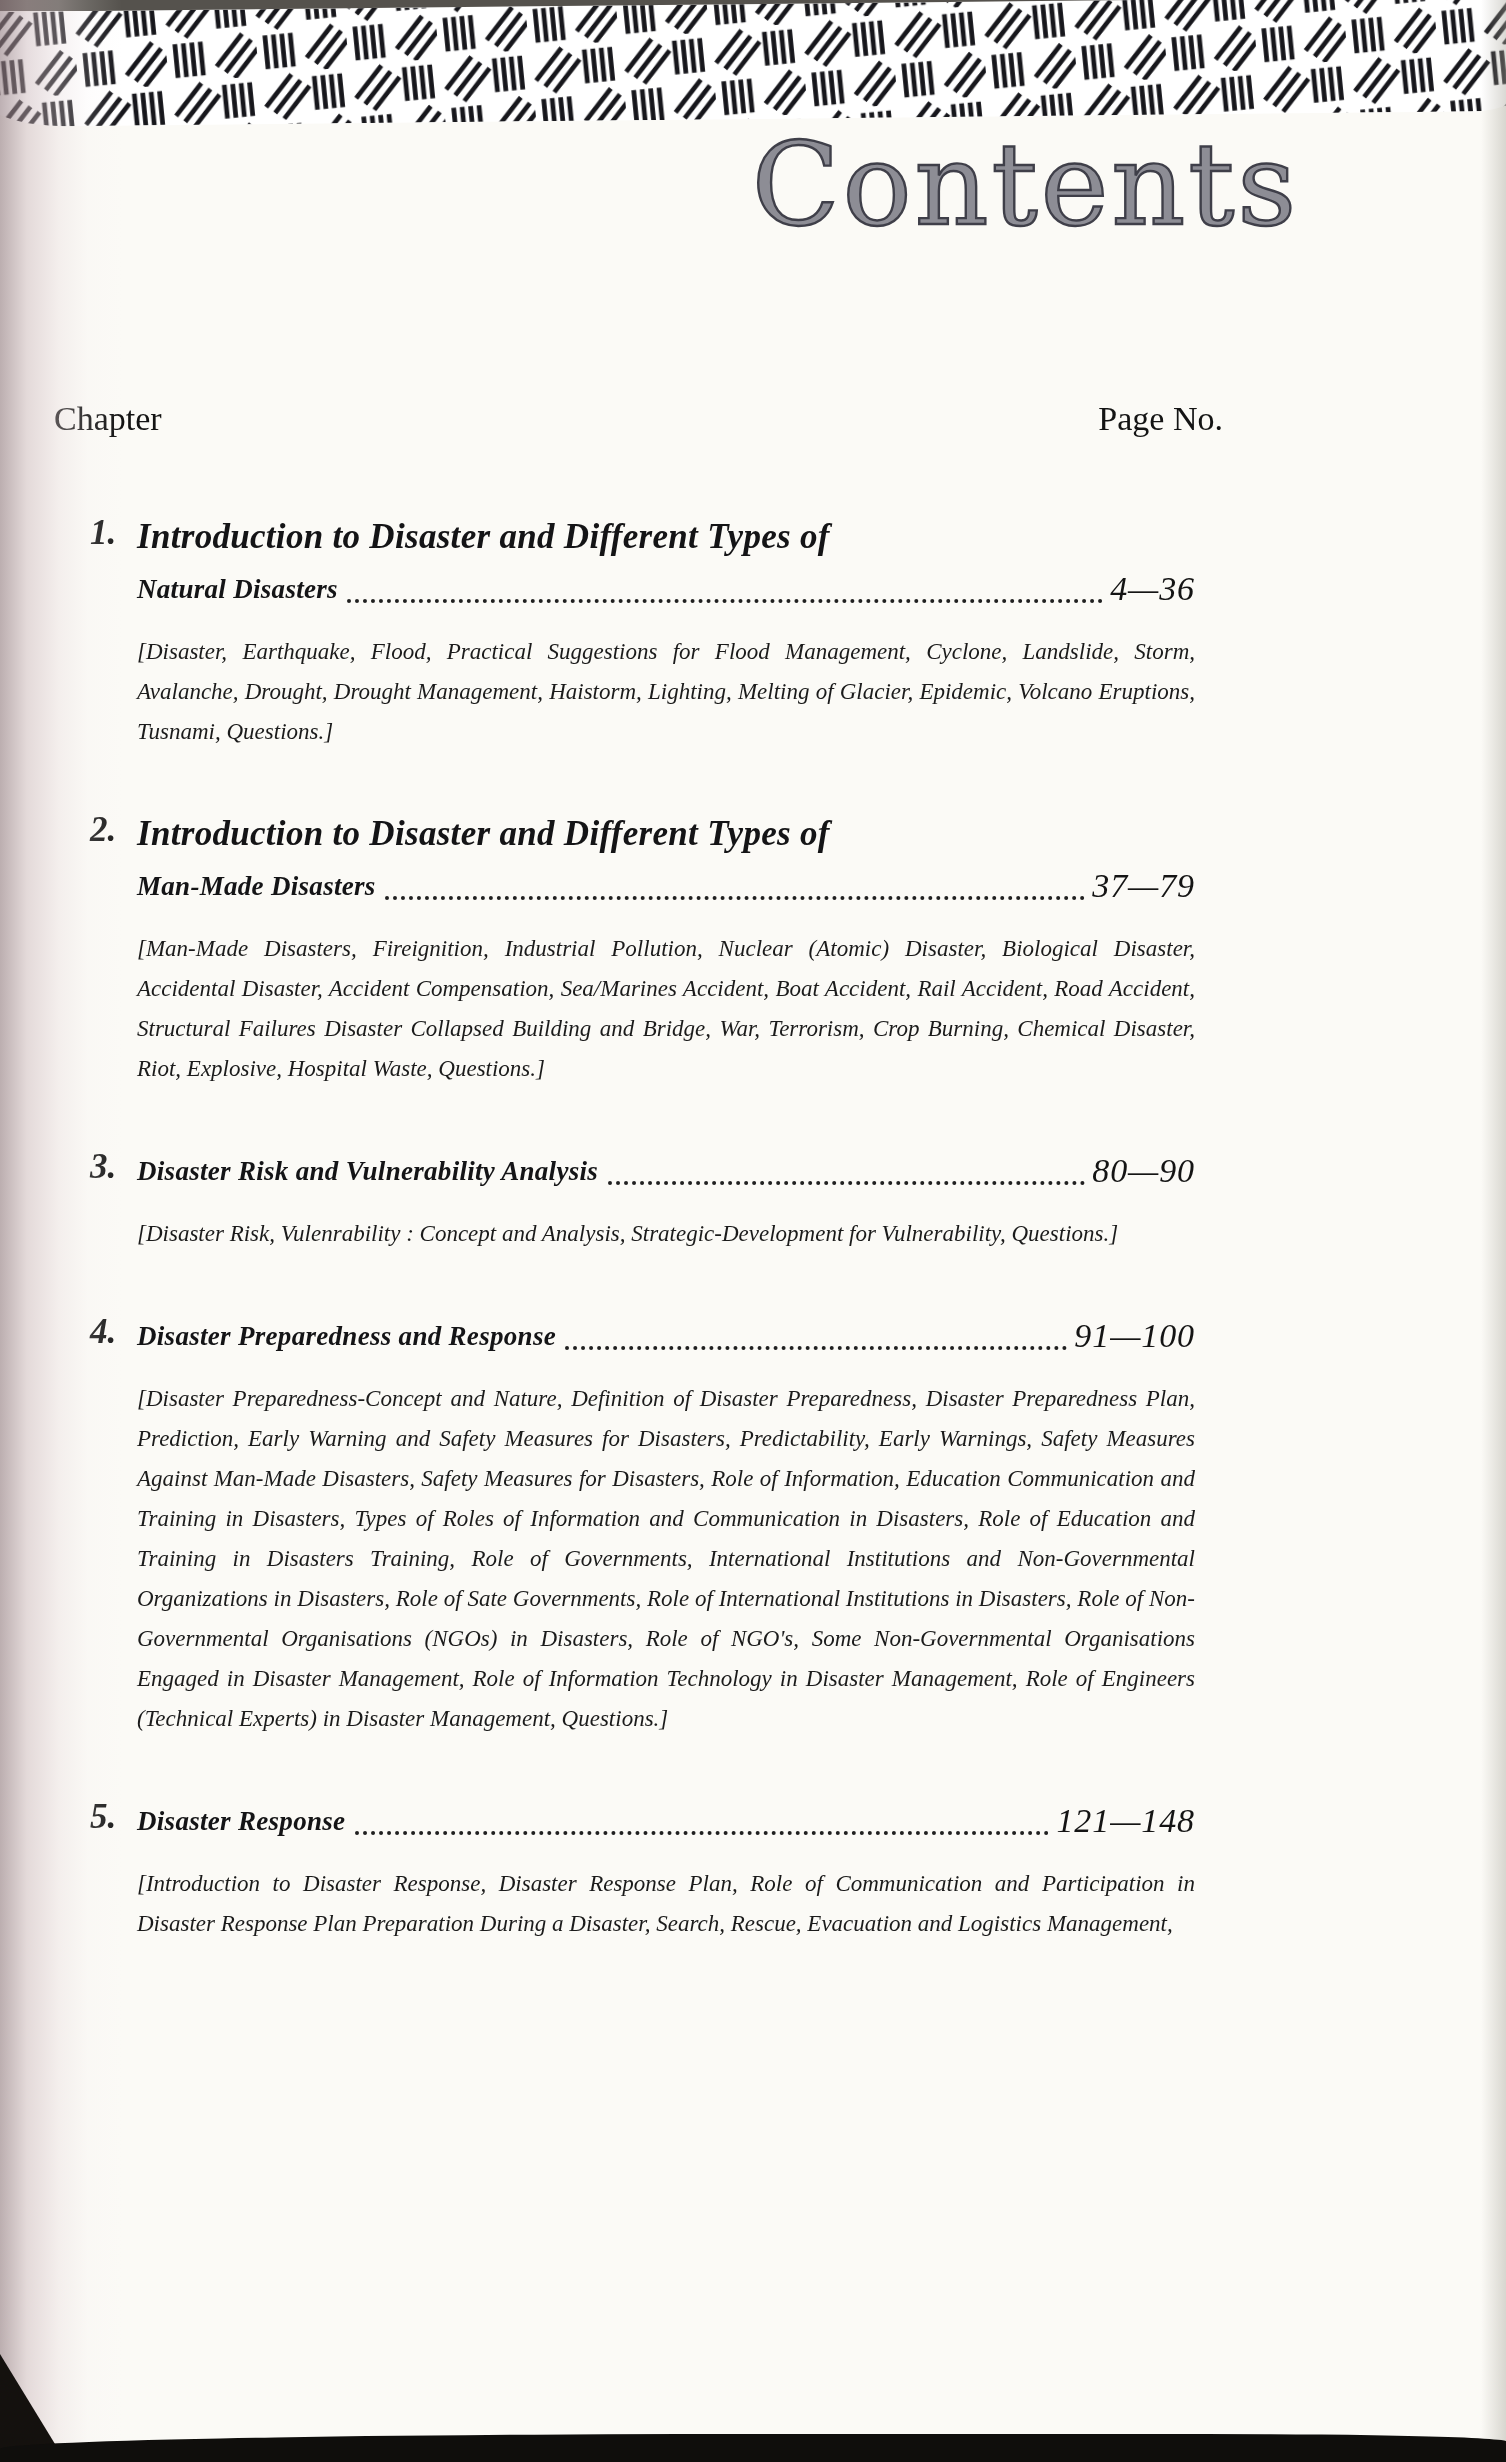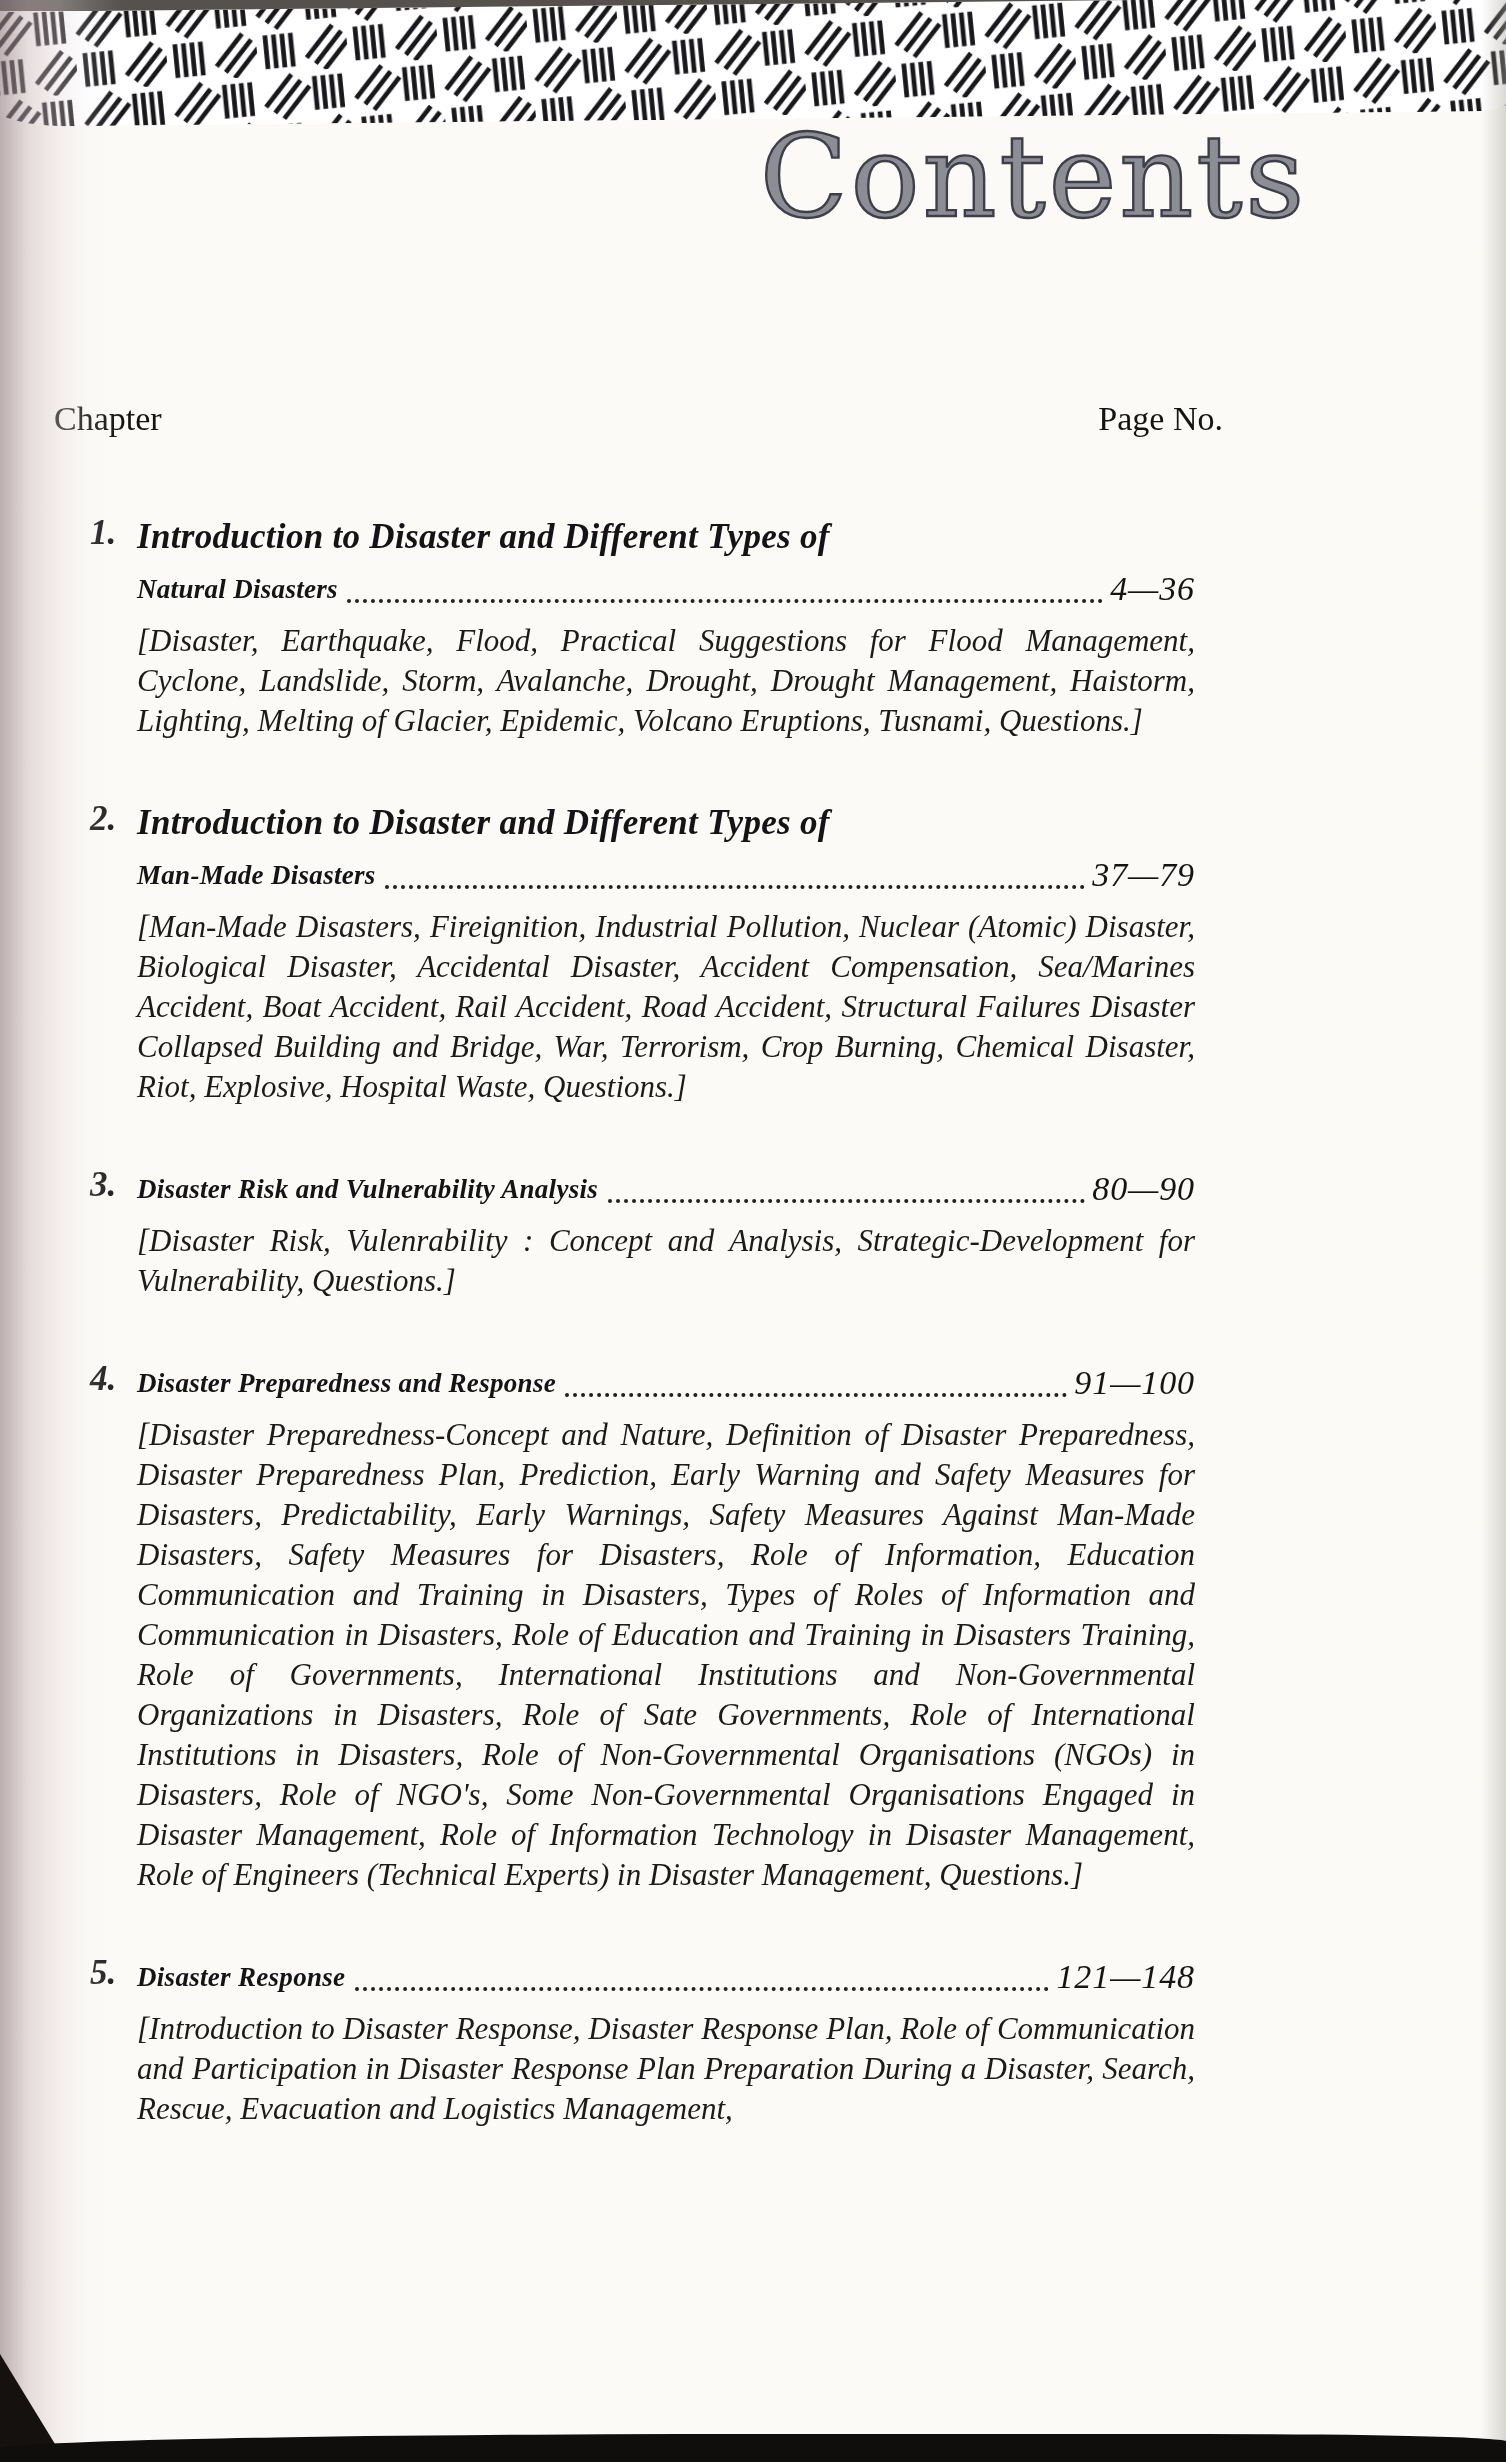--- a/index.html
+++ b/index.html
@@ -51,21 +51,21 @@
   .corner-wedge {
     position: absolute; left: 0; bottom: 0; width: 66px; height: 108px;
     background: #14110e;
     clip-path: polygon(0 0, 100% 100%, 0 100%);
   }
   
   .contents-title {
     position: absolute;
     top: 105px;
     right: 196px;
-    margin: 4px;
+    margin: 12px;
     font-size: 115px;
     font-weight: 400;
     letter-spacing: 2.8px;
     color: #8d8d95;
     -webkit-text-stroke: 2.4px #3f3f49;
     text-stroke: 2.4px #3f3f49;
     font-family: "DejaVu Serif", "Liberation Serif", serif;
   }
   
   .content {
@@ -119,22 +119,22 @@
     margin: 0 7.5px 12.2px 9.4px;
     min-width: 38px;
   }
   .pages {
     font-size: 34px;
     white-space: nowrap;
     color: #141414;
     letter-spacing: 0.9px;
   }
   .topics {
-    margin-top: 6px;
-    font-size: 31px;
+    margin-top: 17px;
+    font-size: 23px;
     line-height: 40px;
     text-align: justify;
     color: #1b1b1b;
   }
 </style>
 </head>
 <body>
 
 <div class="page">
 

